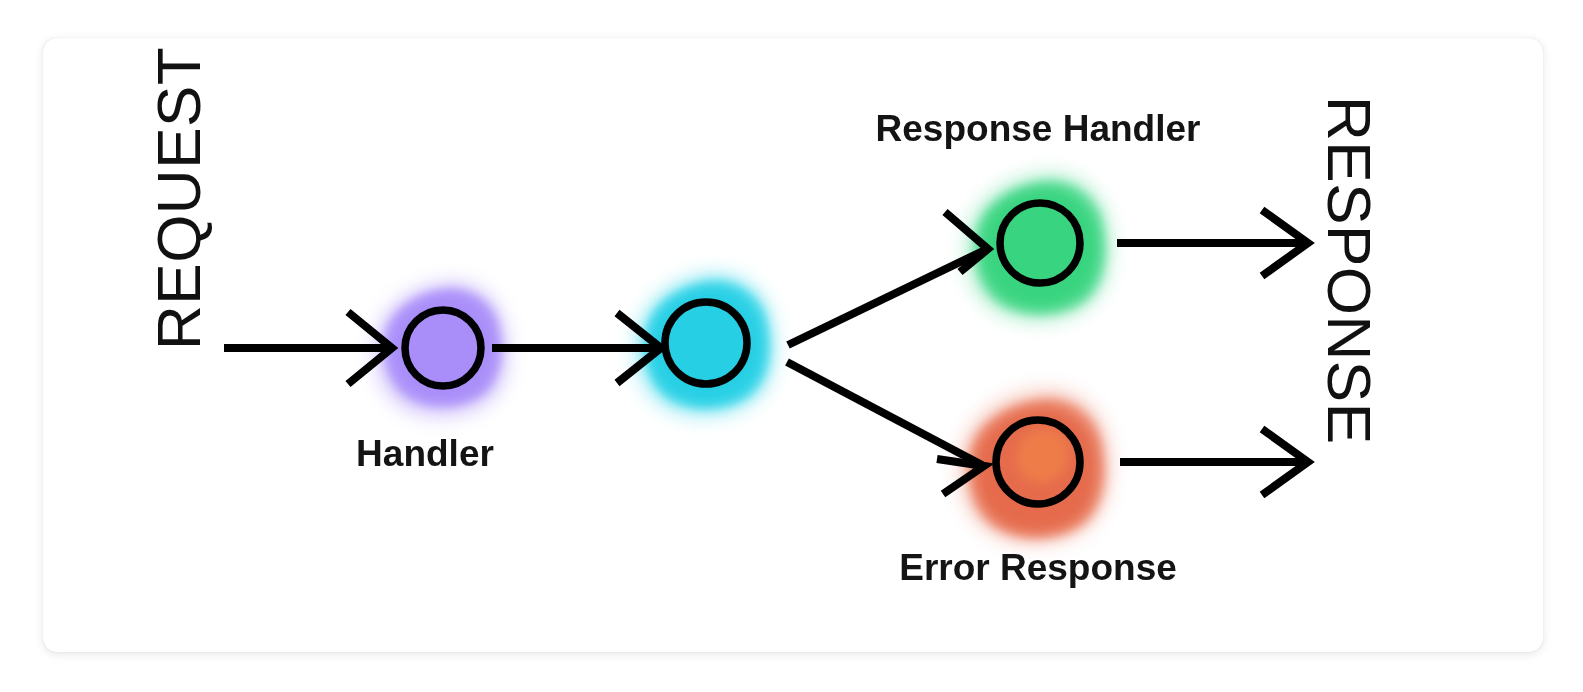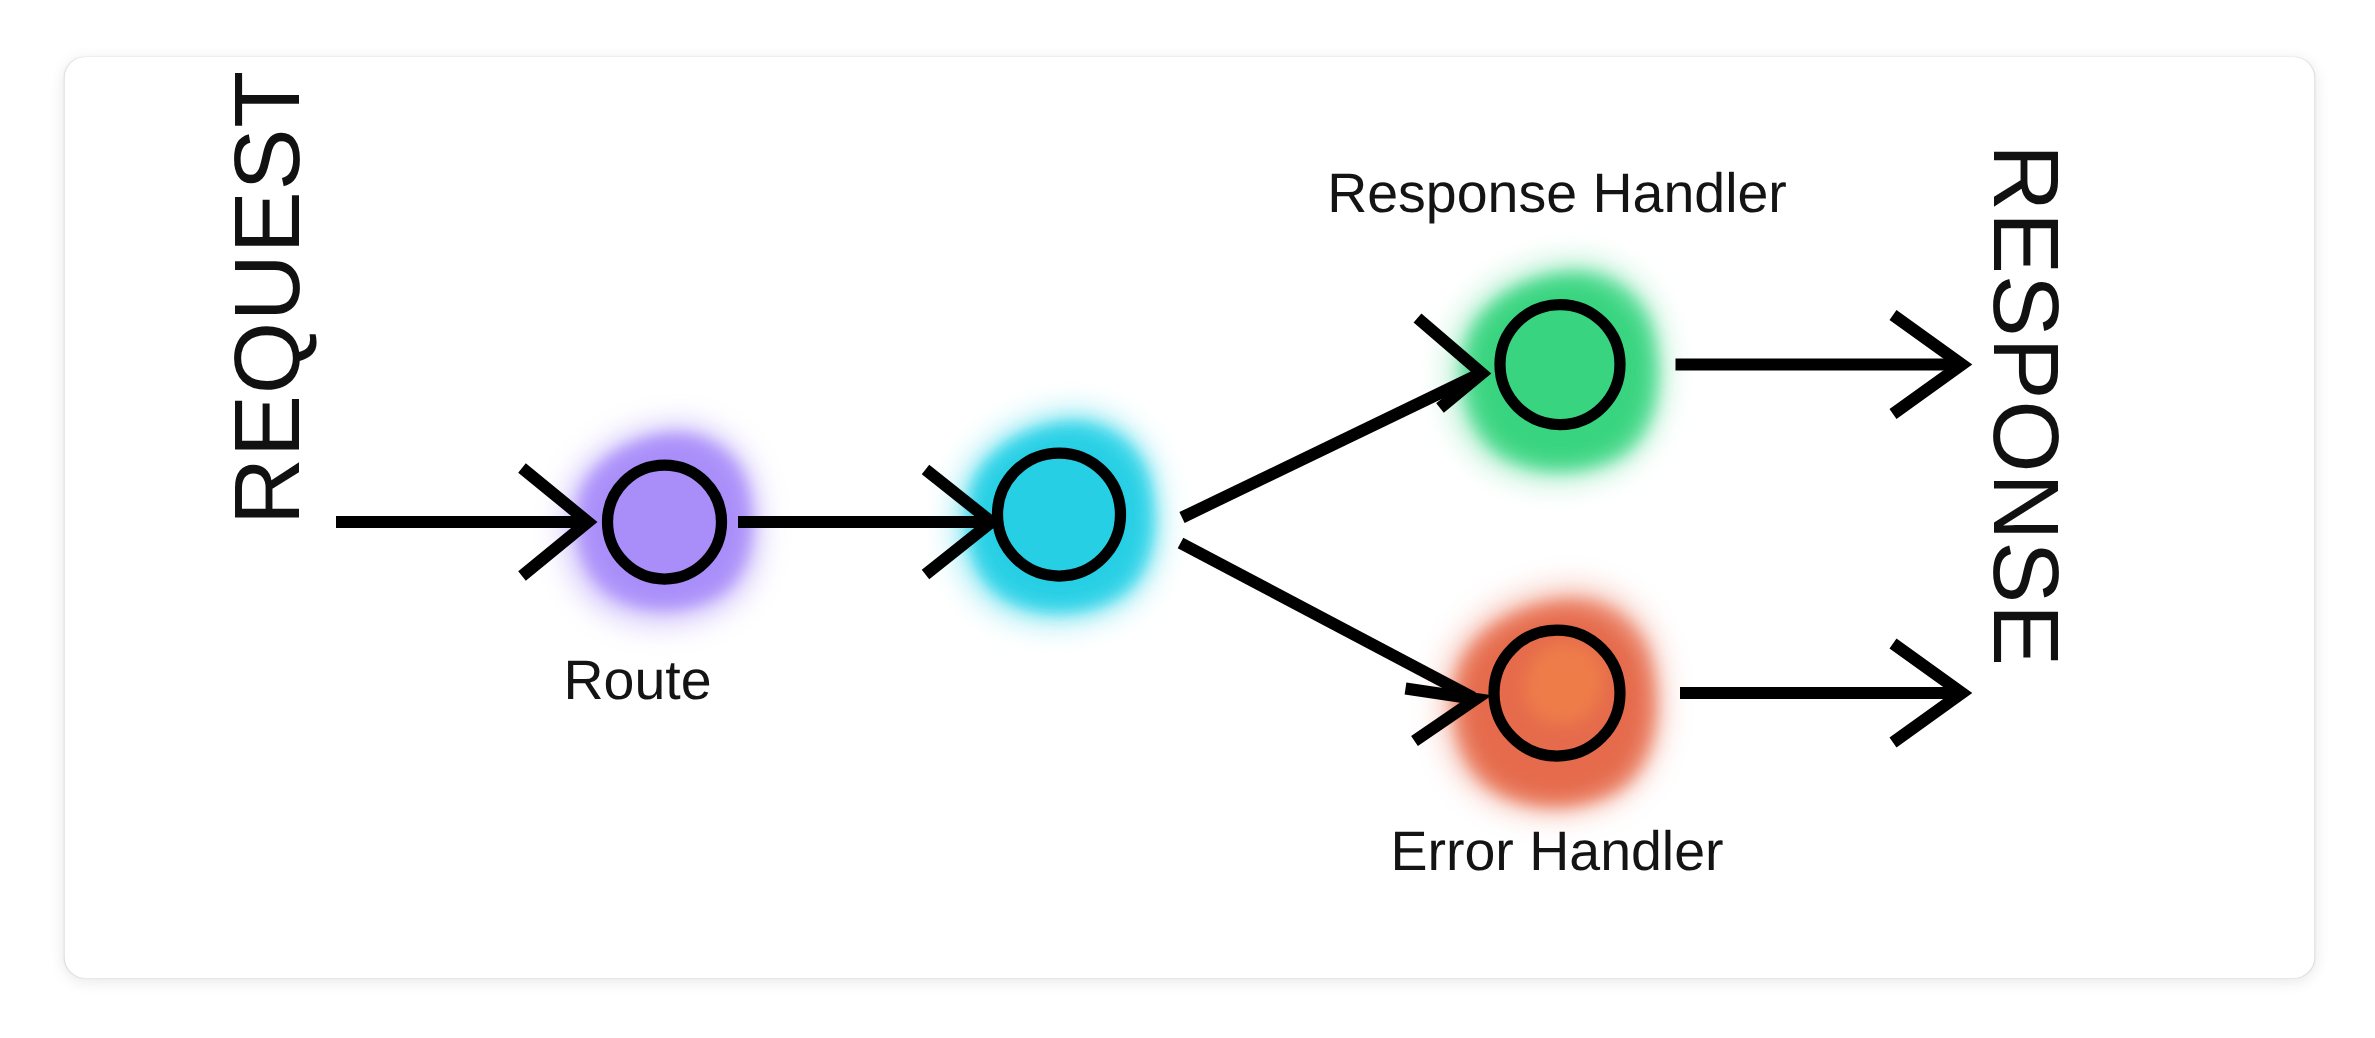--- a/index.html
+++ b/index.html
@@ -60,21 +60,21 @@
     font-size: 62px;
     line-height: 1;
     transform-origin: left top;
     transform: rotate(90deg);
     text-align: left;
   }
   .node-label {
     position: absolute;
     color: #141414;
     font-size: 37px;
-    font-weight: 400;
+    font-weight: 700;
     text-align: center;
     white-space: nowrap;
     transform: translateX(-50%);
   }
   #label-router   { left: 425px;  top: 433px; }
   #label-route    { left: 702px;  top: 433px; }
   #label-response { left: 1038px; top: 108px; }
   #label-error    { left: 1038px; top: 547px; }
 </style>
 </head>
@@ -205,20 +205,20 @@
         <line x1="1120" y1="462" x2="1305" y2="462"></line>
         <polyline points="1262,429 1308,462 1262,495" stroke-linejoin="miter" stroke-linecap="butt"></polyline>
       </g>
     </g>
   </svg>
 
   <div class="edge-label" id="request-label">REQUEST</div>
 
   <div class="edge-label" id="response-label">RESPONSE</div>
 
-  <div class="node-label" id="label-router">Route</div>
+  <div class="node-label" id="label-router">Handler</div>
 
 
   <div class="node-label" id="label-response">Response Handler</div>
 
-  <div class="node-label" id="label-error">Error Handler</div>
+  <div class="node-label" id="label-error">Error Response</div>
 
 </div>
 
 </body></html>

